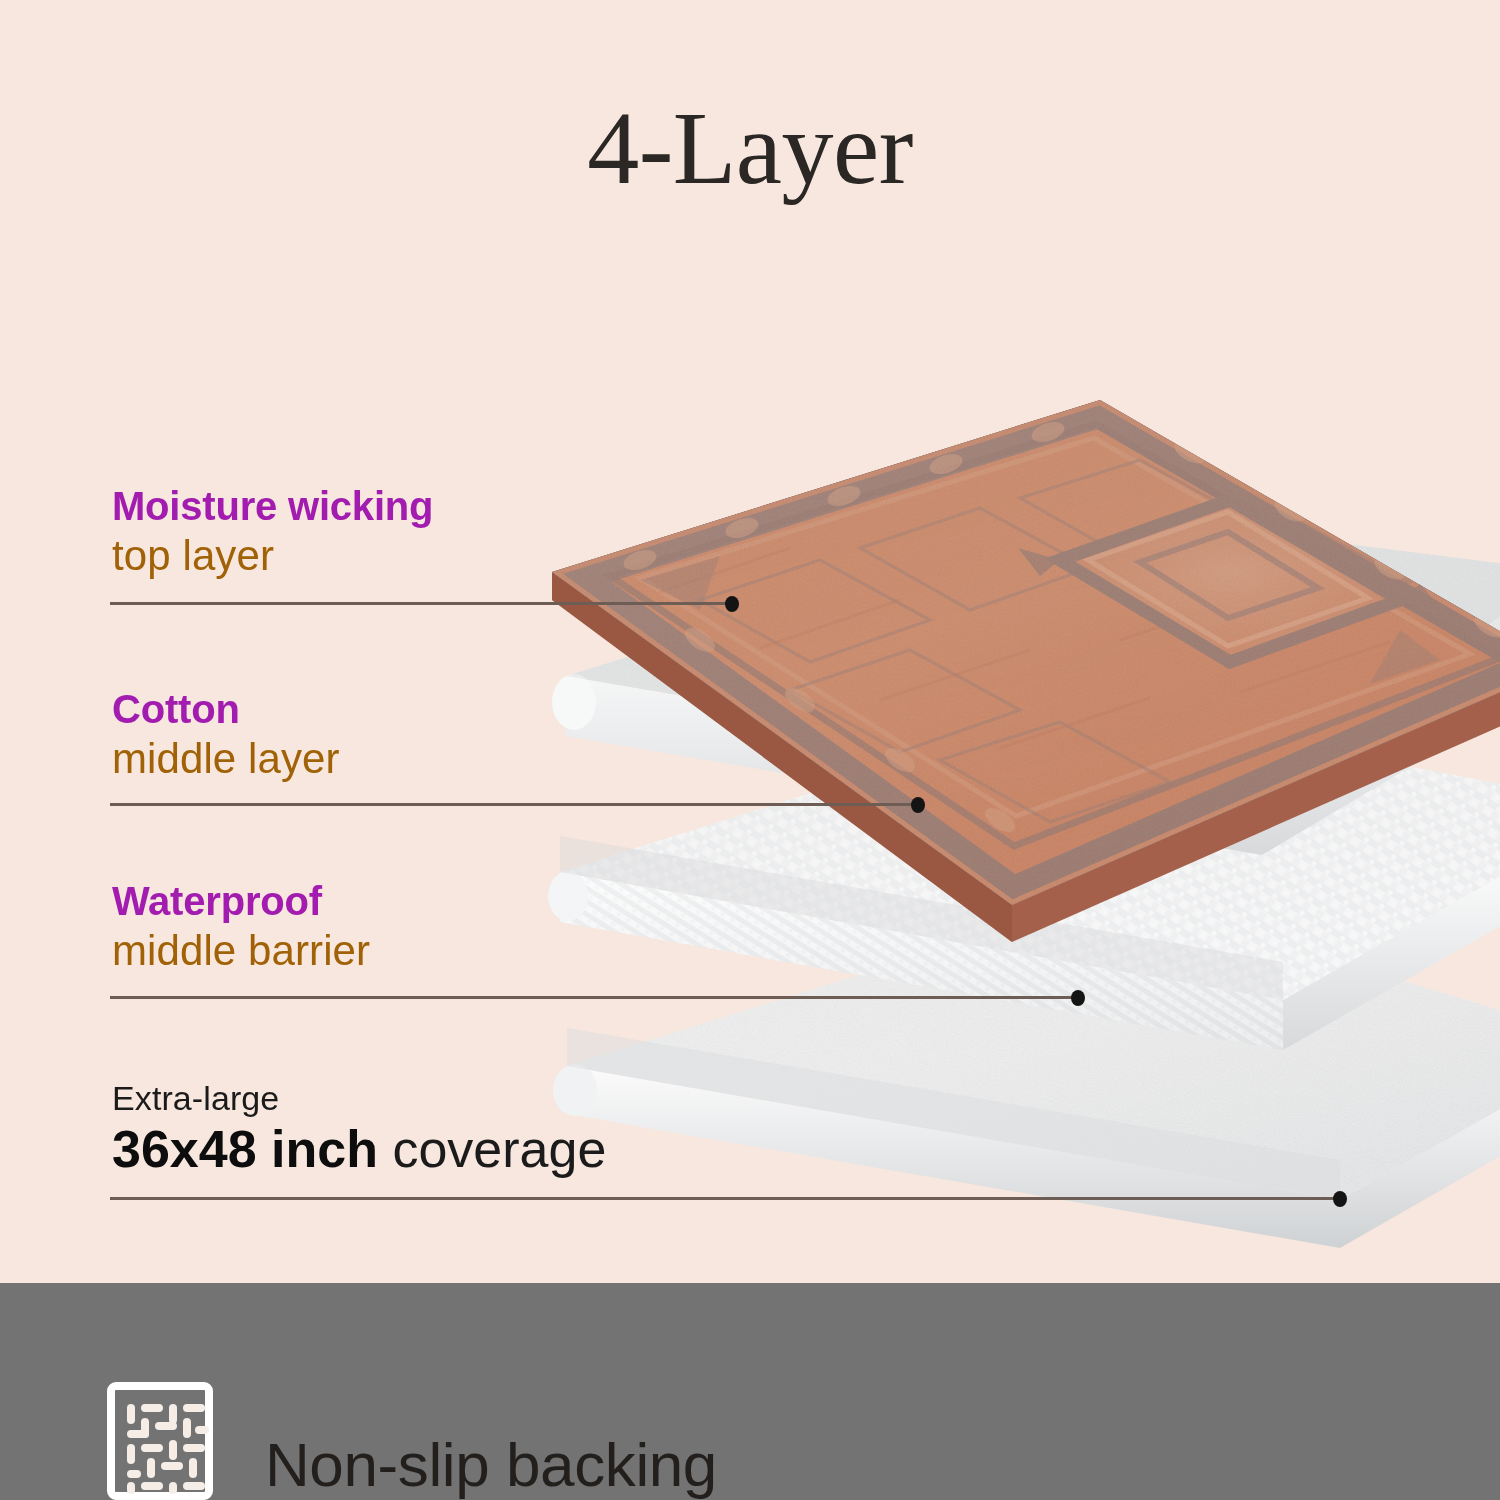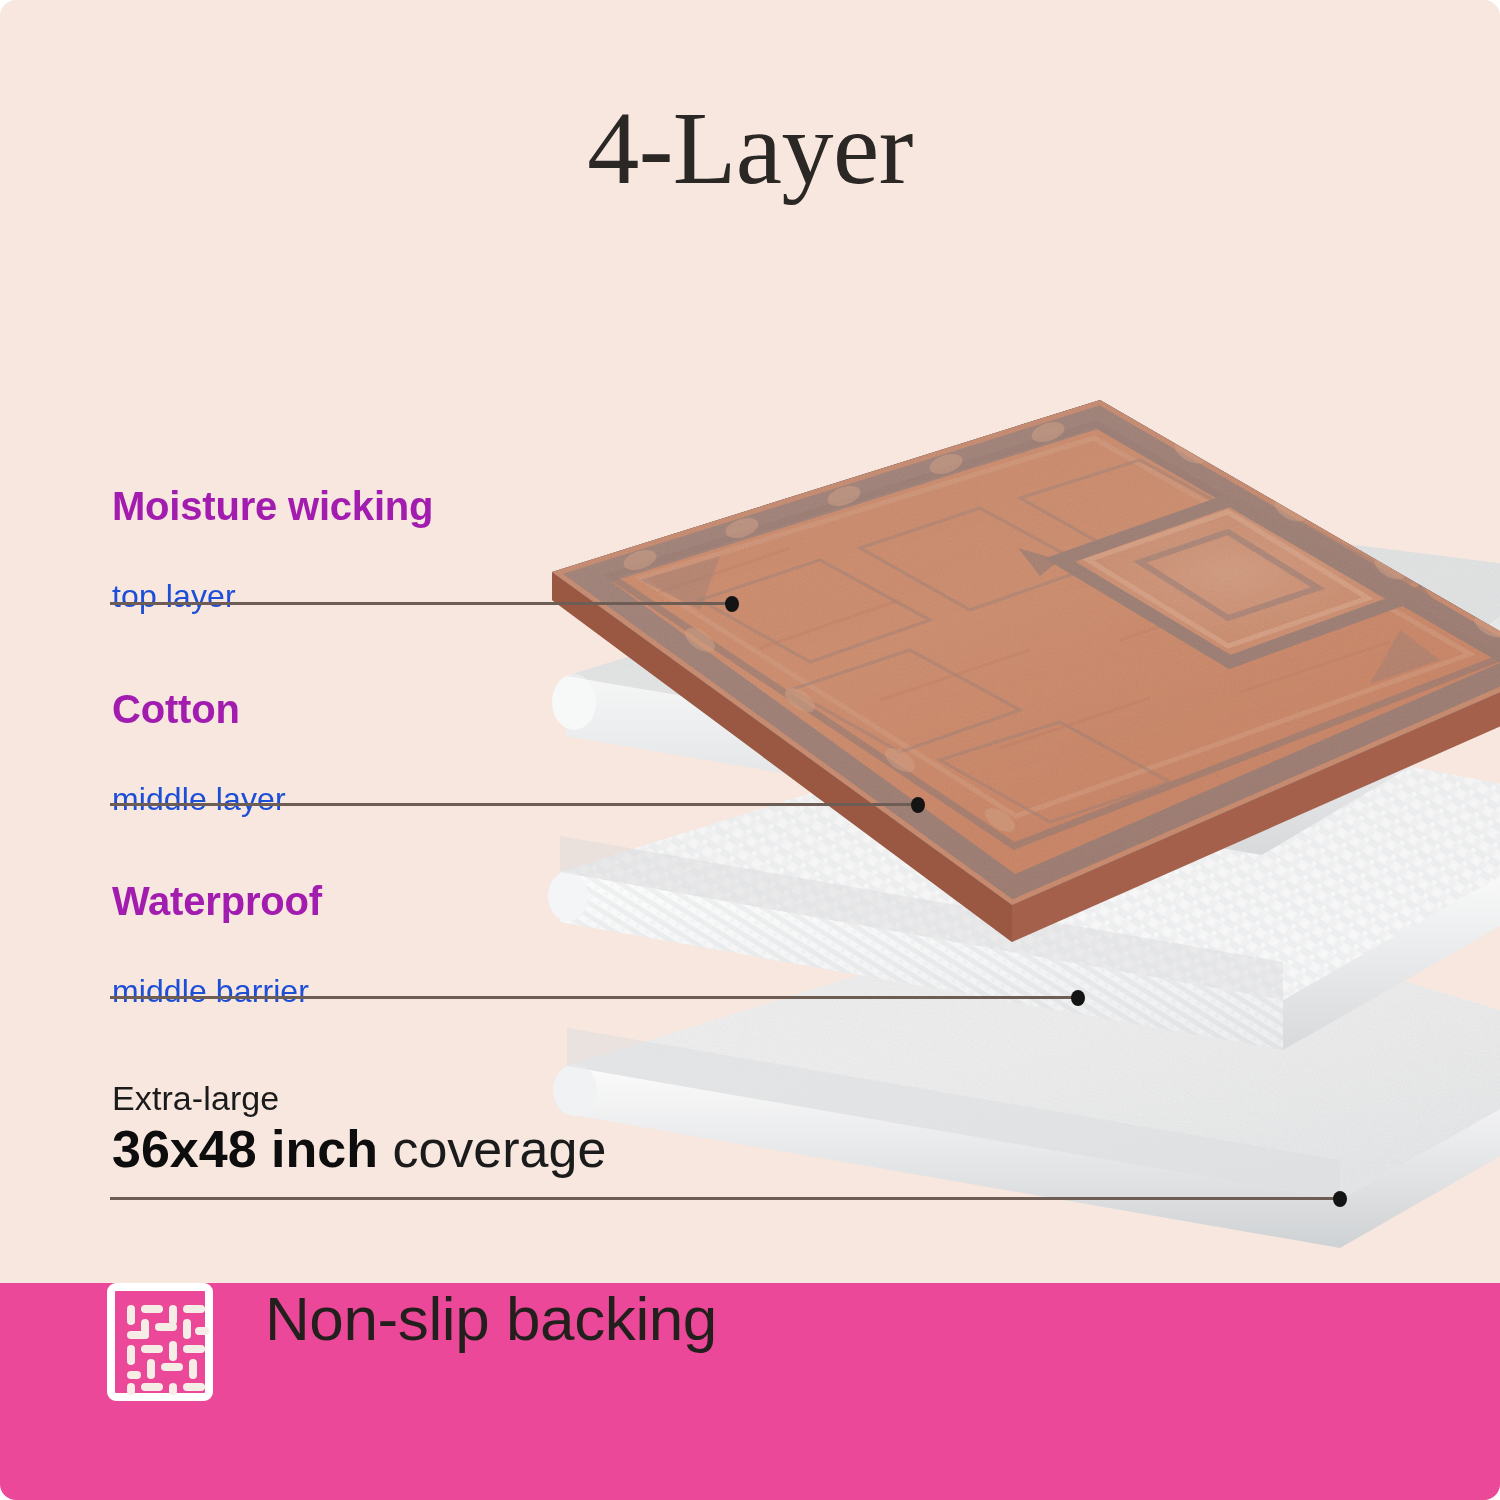--- a/index.html
+++ b/index.html
@@ -7,21 +7,20 @@
     padding: 0;
     background: #ffffff;
   }
   #page {
     position: relative;
     width: 1500px;
     height: 1500px;
     overflow: hidden;
     background: #F7E7DE;
     font-family: "Liberation Sans", sans-serif;
-    border-radius: 16px;
   }
 
   
   .title-block {
     position: absolute;
     top: 88px;
     left: 0;
     width: 1500px;
     text-align: center;
     font-family: "Liberation Serif", serif;
@@ -46,26 +45,25 @@
     letter-spacing: 0.1px;
   }
   .callout .head {
     font-size: 40px;
     font-weight: 700;
     color: #a21caf;
     line-height: 1.2;
     letter-spacing: -0.2px;
   }
   .callout .sub {
-    font-size: 32px;
+    font-size: 42px;
     font-weight: 400;
-    color: #1d4ed8;
+    color: #a16207;
     line-height: 1.22;
     letter-spacing: 0.1px;
-    margin-top: 47px;
   }
   .callout .sub-mixed { font-size: 52px; color: #1B1B1B; line-height: 1.22; }
   .callout .sub-mixed b { font-weight: 700; color: #0D0D0D; }
   .callout .sub-mixed span.lt { font-weight: 400; }
 
   
   .leader {
     position: absolute;
     height: 3px;
     background: #6E5D55;
@@ -89,23 +87,23 @@
     pointer-events: none;
   }
 
   
   .bottom-bar {
     position: absolute;
     left: 0;
     top: 1283px;
     width: 1500px;
     height: 217px;
-    background: #ec4899;
+    background: #737373;
     display: flex;
-    align-items: flex-start;
+    align-items: flex-end;
   }
   .weave-icon {
     margin-left: 107px;
     width: 106px;
     height: 118px;
     flex: none;
   }
   .bottom-text {
     margin-left: 52px;
     font-size: 62px;

